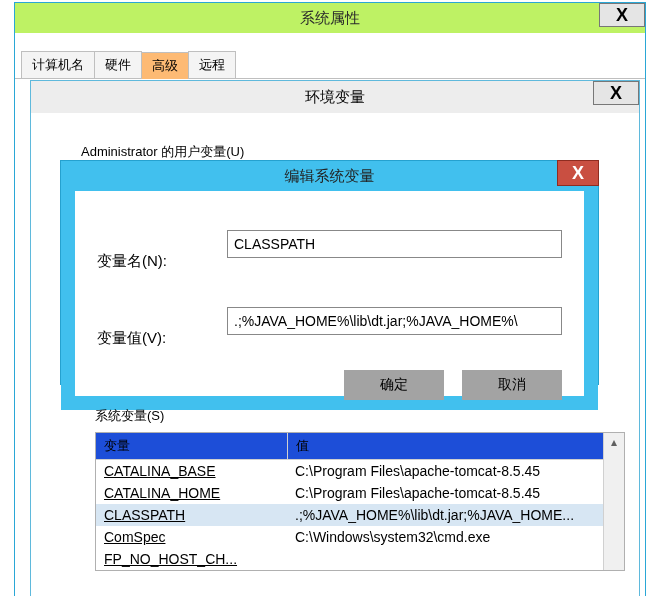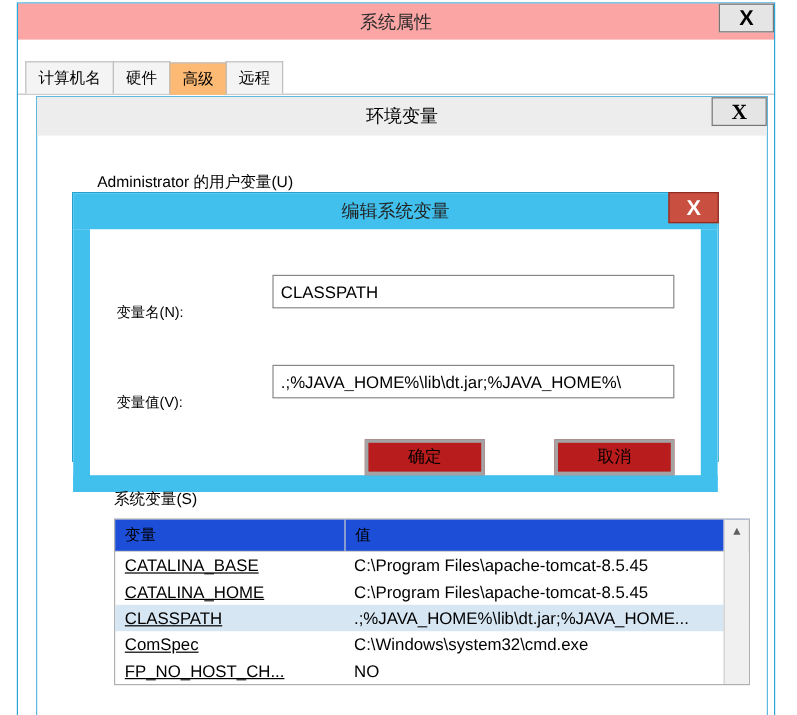--- a/index.html
+++ b/index.html
@@ -17,21 +17,21 @@
     position: absolute;
     left: 14px;
     top: 2px;
     width: 630px;
     height: 600px;
     border: 1px solid #2aa7d6;
     background: #fff;
   }
   .sys-prop .titlebar {
     height: 30px;
-    background: #fca5a5;
+    background: #bef264;
     display: flex;
     align-items: center;
     justify-content: center;
     position: relative;
     text-align: center;
   }
   .sys-prop .titlebar .title {
     font-size: 15px;
     color: #2b2b2b;
   }
@@ -84,21 +84,20 @@
     border: 1px solid #5fb9dc;
     background: #fff;
   }
   .env-var .titlebar {
     height: 32px;
     background: #ededed;
     display: flex;
     align-items: center;
     justify-content: center;
     position: relative;
-    font-family: Liberation Serif, serif;
   }
   .env-var .titlebar .title {
     font-size: 15px;
   }
 
   .user-var-label {
     position: absolute;
     left: 50px;
     top: 62px;
     font-size: 13px;
@@ -143,46 +142,45 @@
     padding: 25px 22px 0 22px;
     box-sizing: content-box;
   }
   .edit-var .row {
     display: flex;
     align-items: center;
     margin-bottom: 22px;
   }
   .edit-var .row label {
     width: 130px;
-    font-size: 12px;
+    font-size: 15px;
     margin-top: 36px;
   }
   .edit-var .row input {
     flex: 1;
     height: 26px;
     border: 1px solid #888;
     padding: 0 6px;
     font-size: 14px;
     font-family: inherit;
   }
   .edit-var .buttons {
     display: flex;
     justify-content: flex-end;
     gap: 18px;
     margin-top: 8px;
   }
   .edit-var .buttons button {
     width: 100px;
     height: 30px;
     border: 3px solid #a3a3a3;
-    background: #b91c1c;
+    background: #a3a3a3;
     font-size: 14px;
     font-family: inherit;
     cursor: default;
-    margin-left: 40px;
   }
 
   
   .sys-vars-label {
     position: absolute;
     left: 95px;
     top: 407px;
     font-size: 13px;
   }
   .sys-vars-table {
@@ -308,19 +306,18 @@
       <div class="trow selected">
         <div class="cell col-var">CLASSPATH</div>
         <div class="cell col-val">.;%JAVA_HOME%\lib\dt.jar;%JAVA_HOME...</div>
       </div>
       <div class="trow">
         <div class="cell col-var">ComSpec</div>
         <div class="cell col-val">C:\Windows\system32\cmd.exe</div>
       </div>
       <div class="trow">
         <div class="cell col-var">FP_NO_HOST_CH...</div>
-        <div class="cell col-val">NO</div>
       </div>
     </div>
   <div class="scroll-hint">
     <span>▴</span>
   </div>
 </div>
 
 </body></html>

